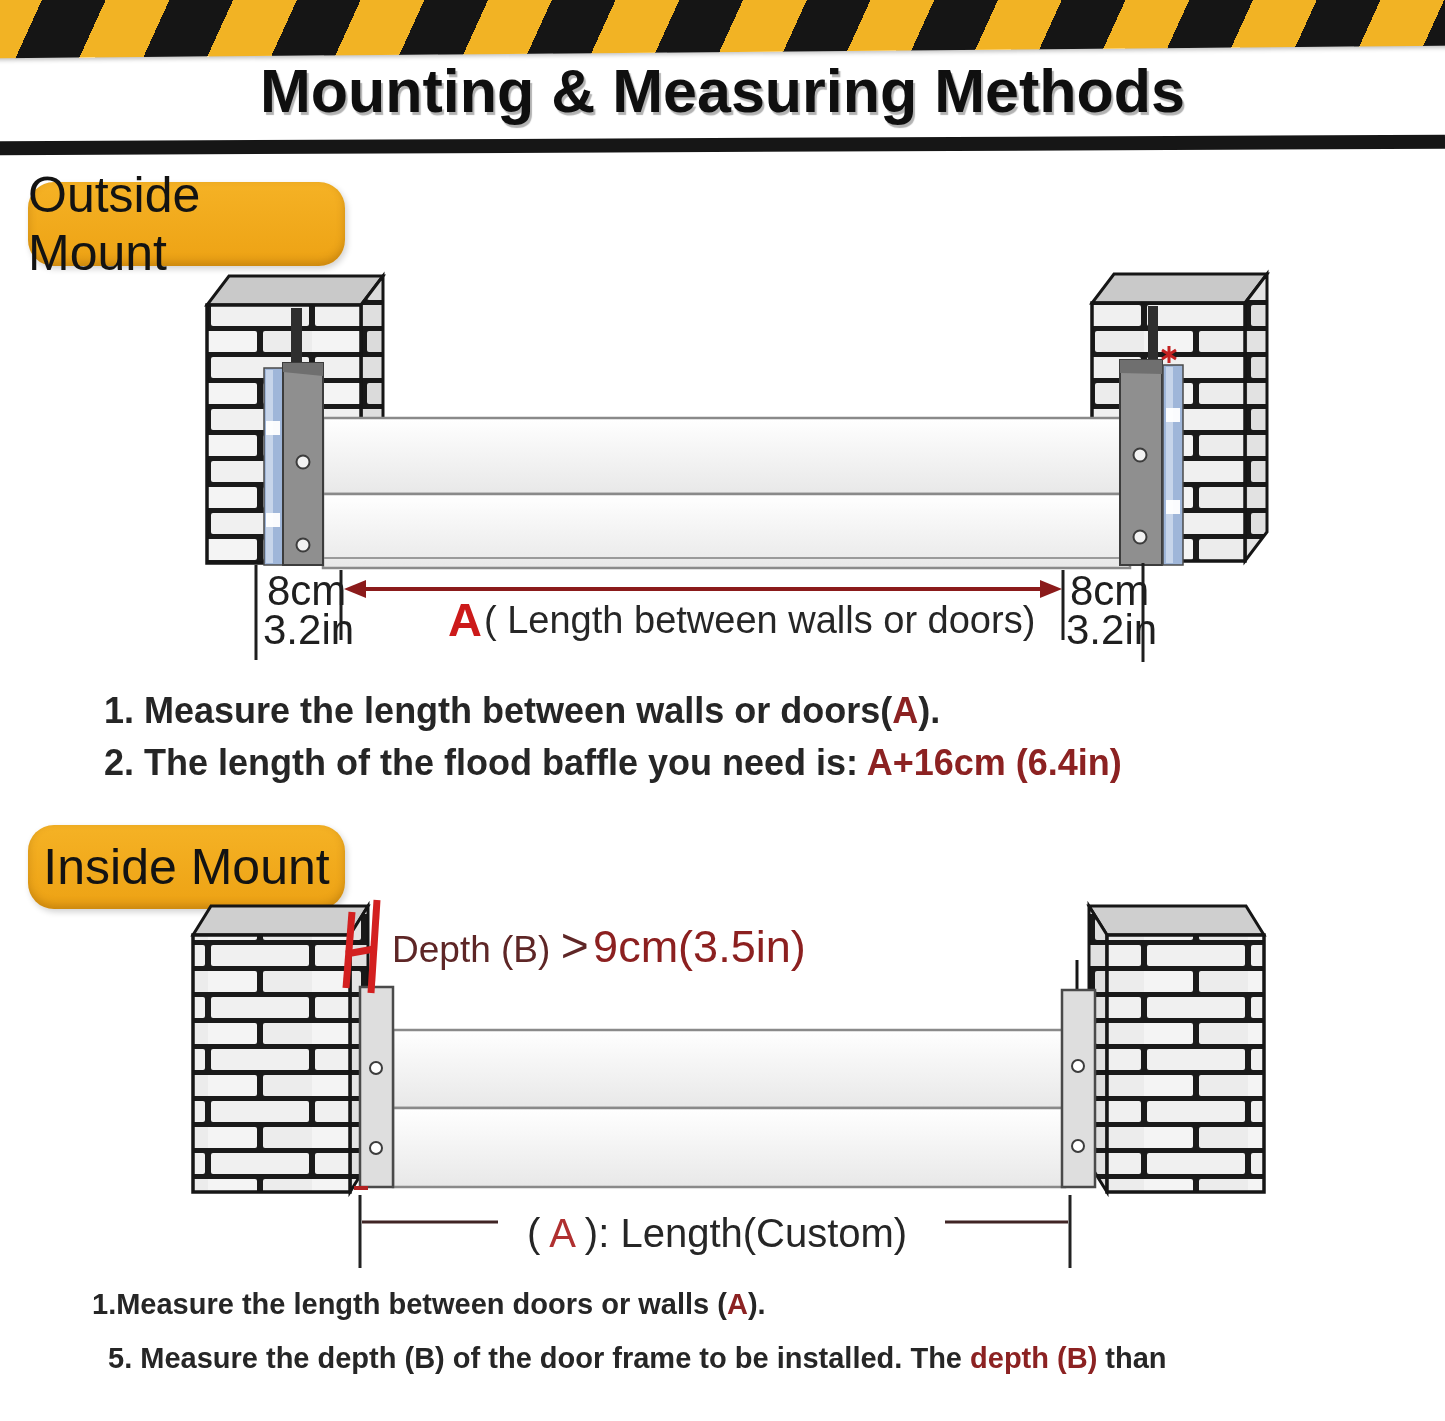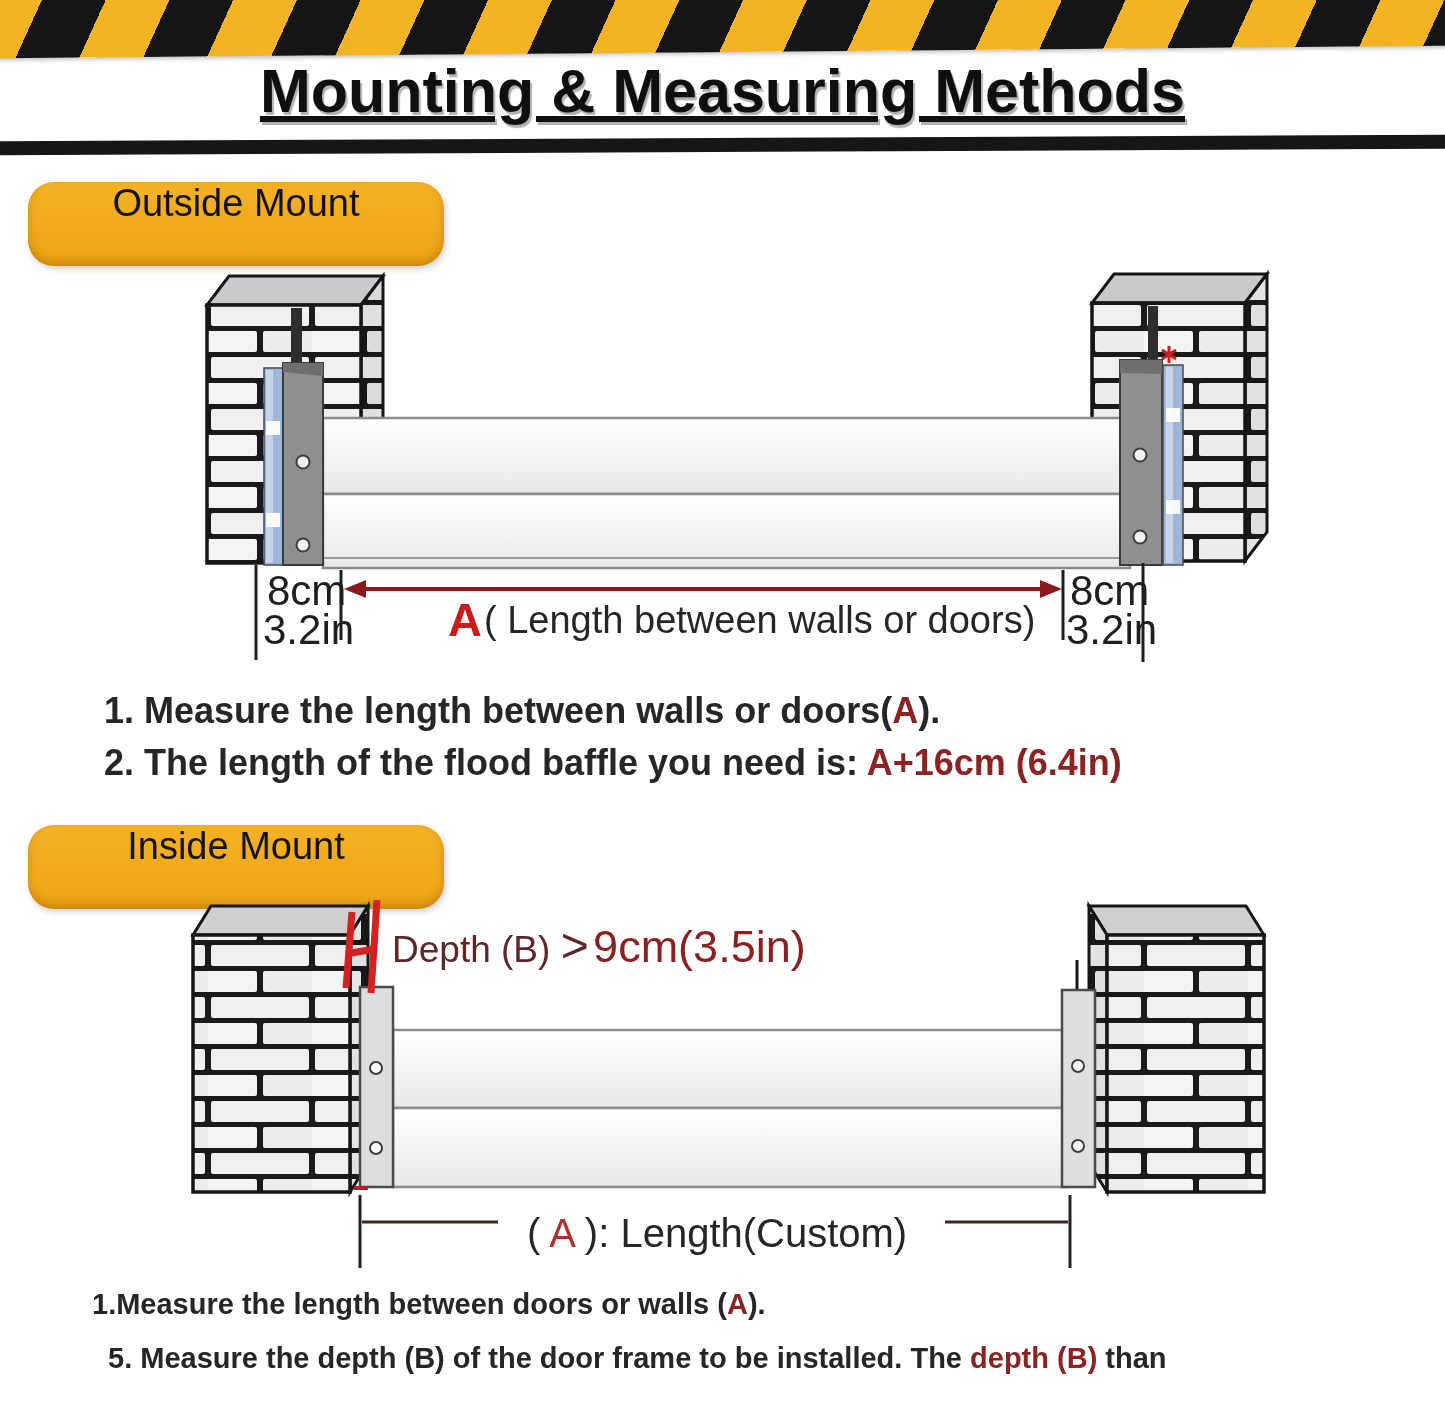--- a/index.html
+++ b/index.html
@@ -7,29 +7,29 @@
         font-family:"Liberation Sans","DejaVu Sans",sans-serif;}
 
   
   .hazard{position:absolute;left:-20px;top:-10px;width:1490px;height:62px;
           transform:rotate(-0.5deg);
           background:repeating-linear-gradient(115deg,#F2B324 0 58px,#151515 58px 116px);
           box-shadow:0 2px 4px rgba(0,0,0,.25);}
   .title-wrap{position:absolute;left:0;top:44px;width:1445px;height:94px;
               display:flex;align-items:center;justify-content:center;}
   .page-title{margin:14px;font-size:61px;font-weight:bold;color:#0f0f0f;letter-spacing:0;
-              text-shadow:2px 3px 1px rgba(0,0,0,.30), -1px -1px 0 rgba(255,255,255,.85);text-decoration:underline;}
+              text-shadow:2px 3px 1px rgba(0,0,0,.30), -1px -1px 0 rgba(255,255,255,.85);}
   .blackbar{position:absolute;left:0;top:138px;width:1445px;height:14px;background:#161616;
             transform:rotate(-0.25deg);}
 
   
-  .badge{position:absolute;width:416px;height:84px;border-radius:26px;
+  .badge{position:absolute;width:317px;height:84px;border-radius:26px;
          background:linear-gradient(#F5B225,#EDA214);
-         display:flex;align-items:flex-start;justify-content:center;
-         font-size:38px;color:#131313;
+         display:flex;align-items:center;justify-content:center;
+         font-size:50px;color:#131313;
          box-shadow:inset 0 -4px 9px rgba(120,70,0,.32), 2px 3px 6px rgba(0,0,0,.18);}
   .badge-outside{left:28px;top:182px;}
   .badge-inside{left:28px;top:812px;margin-top:13px;}
 
   
   svg.diagram{position:absolute;left:0;font-family:inherit;}
   svg text{font-family:"Liberation Sans","DejaVu Sans",sans-serif;}
 
   
   .step{position:absolute;font-size:36px;color:#262626;white-space:nowrap;font-weight:bold;}

